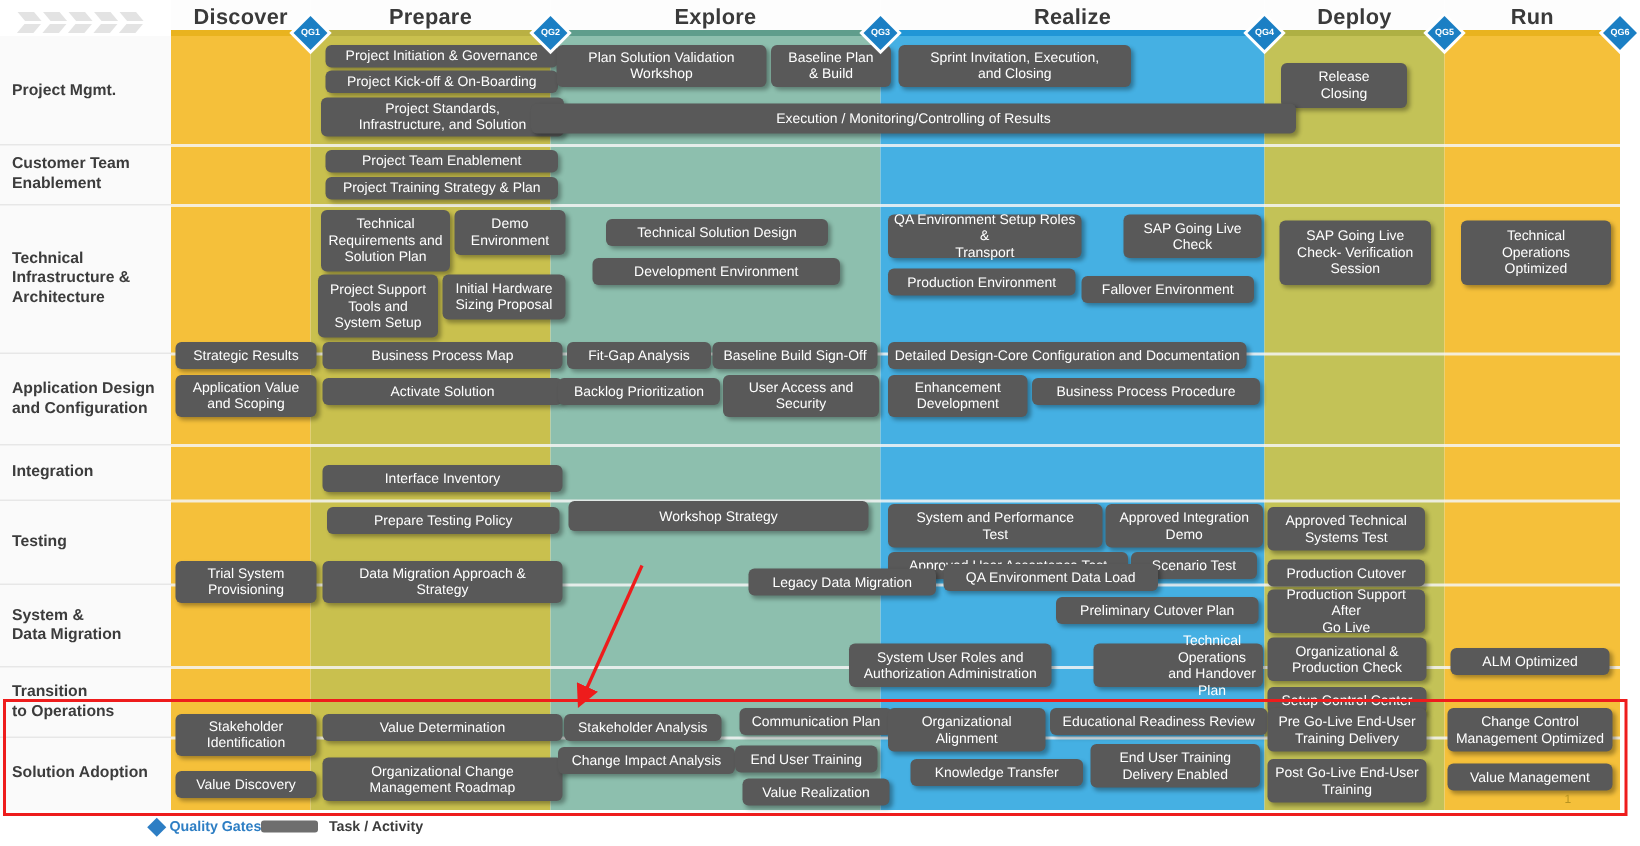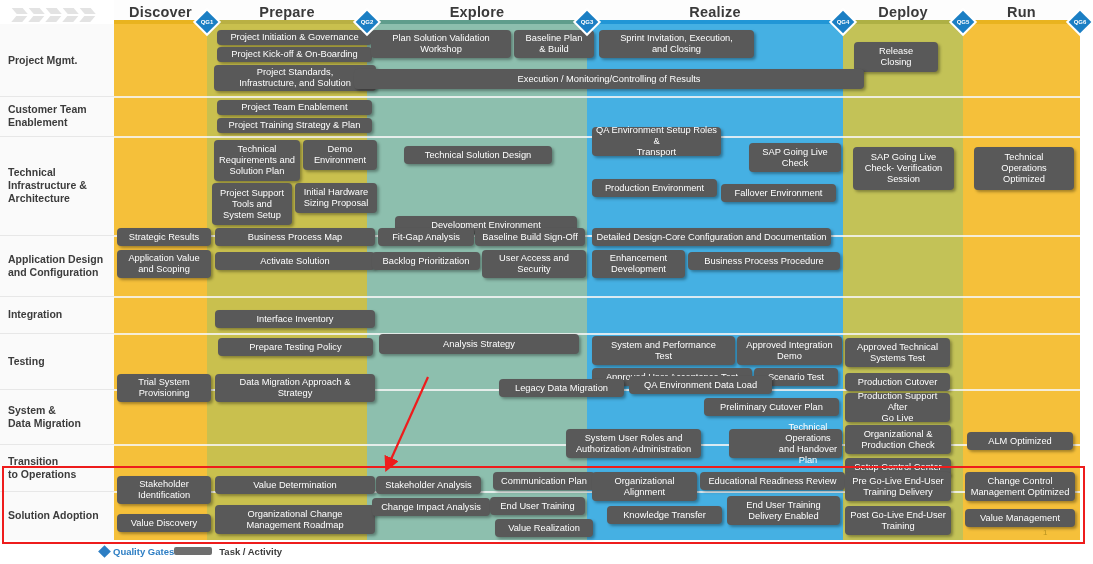--- a/index.html
+++ b/index.html
@@ -158,22 +158,22 @@
 Requirements and
 Solution Plan</div>
       <div class="task" style="left: 189px; top: 116px; width: 74px; height: 30px; white-space: pre-line;">Demo
 Environment</div>
       <div class="task" style="left: 98px; top: 159px; width: 80px; height: 42px; white-space: pre-line;">Project Support
 Tools and
 System Setup</div>
       <div class="task" style="left: 181px; top: 159px; width: 82px; height: 30px; white-space: pre-line;">Initial Hardware
 Sizing Proposal</div>
       <div class="task" style="left: 290px; top: 122px; width: 148px; height: 18px; white-space: pre-line;">Technical Solution Design</div>
-      <div class="task" style="left: 281px; top: 148px; width: 182px; height: 18px; white-space: pre-line; margin-top: 44px;">Development Environment</div>
-      <div class="task" style="left: 478px; top: 103px; width: 129px; height: 29px; white-space: pre-line;">QA Environment Setup Roles &amp;
+      <div class="task" style="left: 281px; top: 148px; width: 165px; height: 18px; white-space: pre-line;">Development Environment</div>
+      <div class="task" style="left: 478px; top: 119px; width: 129px; height: 29px; white-space: pre-line;">QA Environment Setup Roles &amp;
 Transport</div>
       <div class="task" style="left: 635px; top: 119px; width: 92px; height: 29px; white-space: pre-line;">SAP Going Live
 Check</div>
       <div class="task" style="left: 478px; top: 155px; width: 125px; height: 18px; white-space: pre-line;">Production Environment</div>
       <div class="task" style="left: 607px; top: 160px; width: 115px; height: 18px; white-space: pre-line;">Fallover Environment</div>
       <div class="task" style="left: 739px; top: 123px; width: 101px; height: 43px; white-space: pre-line;">SAP Going Live
 Check- Verification
 Session</div>
       <div class="task" style="left: 860px; top: 123px; width: 100px; height: 43px; white-space: pre-line;">Technical
 Operations
@@ -187,21 +187,21 @@
       <div class="task" style="left: 361px; top: 204px; width: 110px; height: 18px; white-space: pre-line;">Baseline Build Sign-Off</div>
       <div class="task" style="left: 258px; top: 228px; width: 108px; height: 18px; white-space: pre-line;">Backlog Prioritization</div>
       <div class="task" style="left: 368px; top: 226px; width: 104px; height: 28px; white-space: pre-line;">User Access and
 Security</div>
       <div class="task" style="left: 478px; top: 204px; width: 239px; height: 18px; white-space: pre-line;">Detailed Design-Core Configuration and Documentation</div>
       <div class="task" style="left: 478px; top: 226px; width: 93px; height: 28px; white-space: pre-line;">Enhancement
 Development</div>
       <div class="task" style="left: 574px; top: 228px; width: 152px; height: 18px; white-space: pre-line;">Business Process Procedure</div>
       <div class="task" style="left: 101px; top: 286px; width: 160px; height: 18px; white-space: pre-line;">Interface Inventory</div>
       <div class="task" style="left: 104px; top: 314px; width: 155px; height: 18px; white-space: pre-line;">Prepare Testing Policy</div>
-      <div class="task" style="left: 265px; top: 310px; width: 200px; height: 20px; white-space: pre-line;">Analysis Strategy</div>
+      <div class="task" style="left: 265px; top: 310px; width: 200px; height: 20px; white-space: pre-line;">Workshop Strategy</div>
       <div class="task" style="left: 478px; top: 312px; width: 143px; height: 29px; white-space: pre-line;">System and Performance
 Test</div>
       <div class="task" style="left: 623px; top: 312px; width: 105px; height: 29px; white-space: pre-line;">Approved Integration
 Demo</div>
       <div class="task" style="left: 731px; top: 314px; width: 105px; height: 29px; white-space: pre-line;">Approved Technical
 Systems Test</div>
       <div class="task" style="left: 478px; top: 344px; width: 160px; height: 18px; white-space: pre-line;">Approved User Acceptance Test</div>
       <div class="task" style="left: 640px; top: 344px; width: 84px; height: 18px; white-space: pre-line;">Scenario Test</div>
       <div class="task" style="left: 3px; top: 350px; width: 94px; height: 28px; white-space: pre-line;">Trial System
 Provisioning</div>

